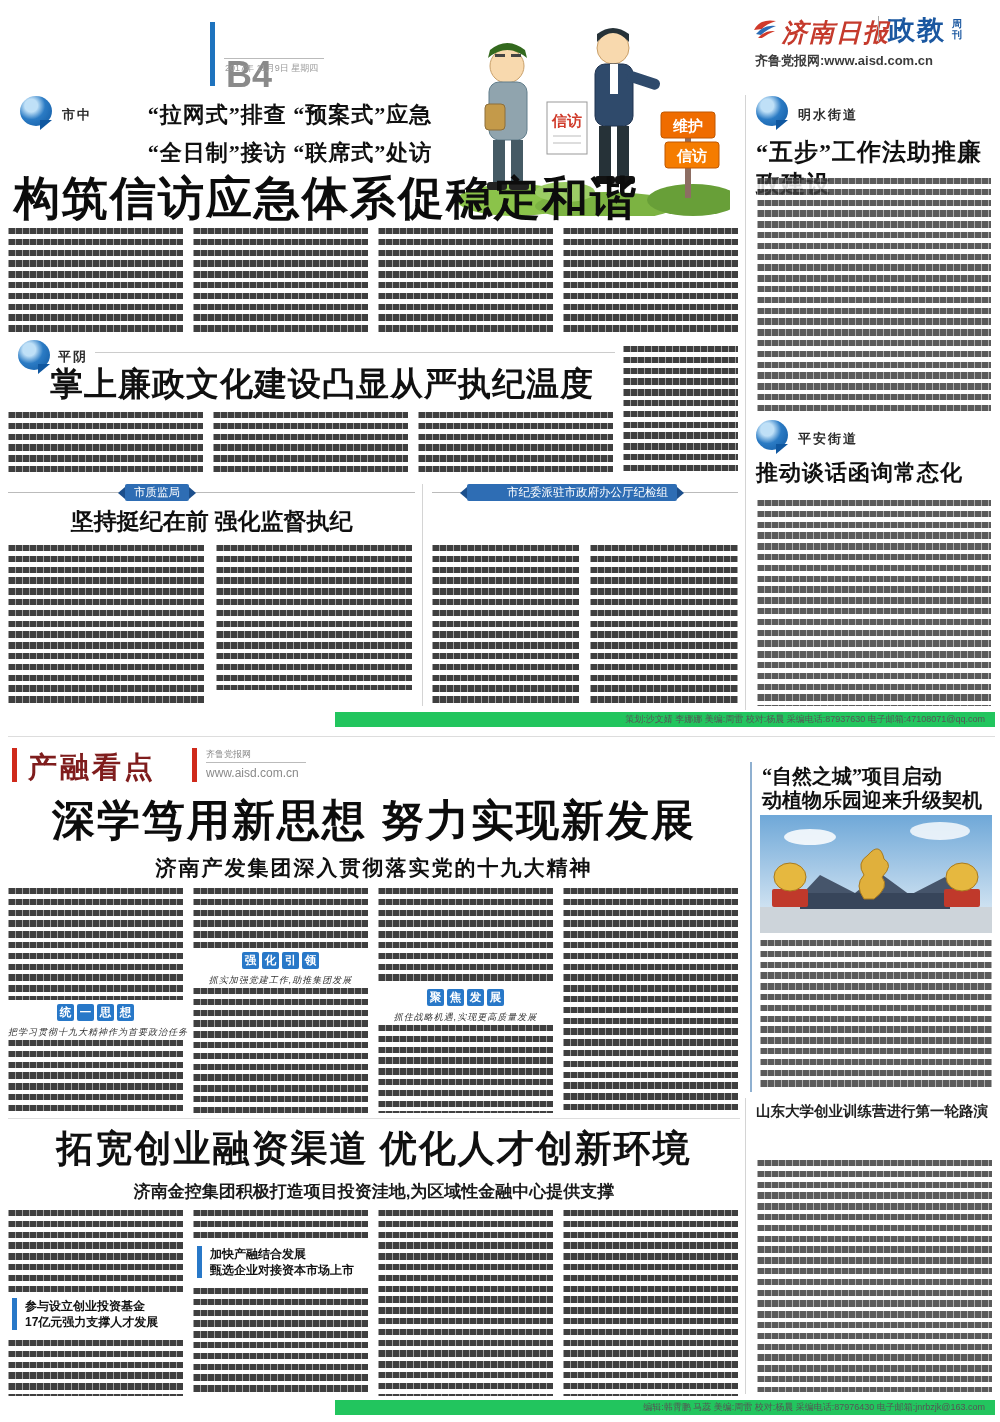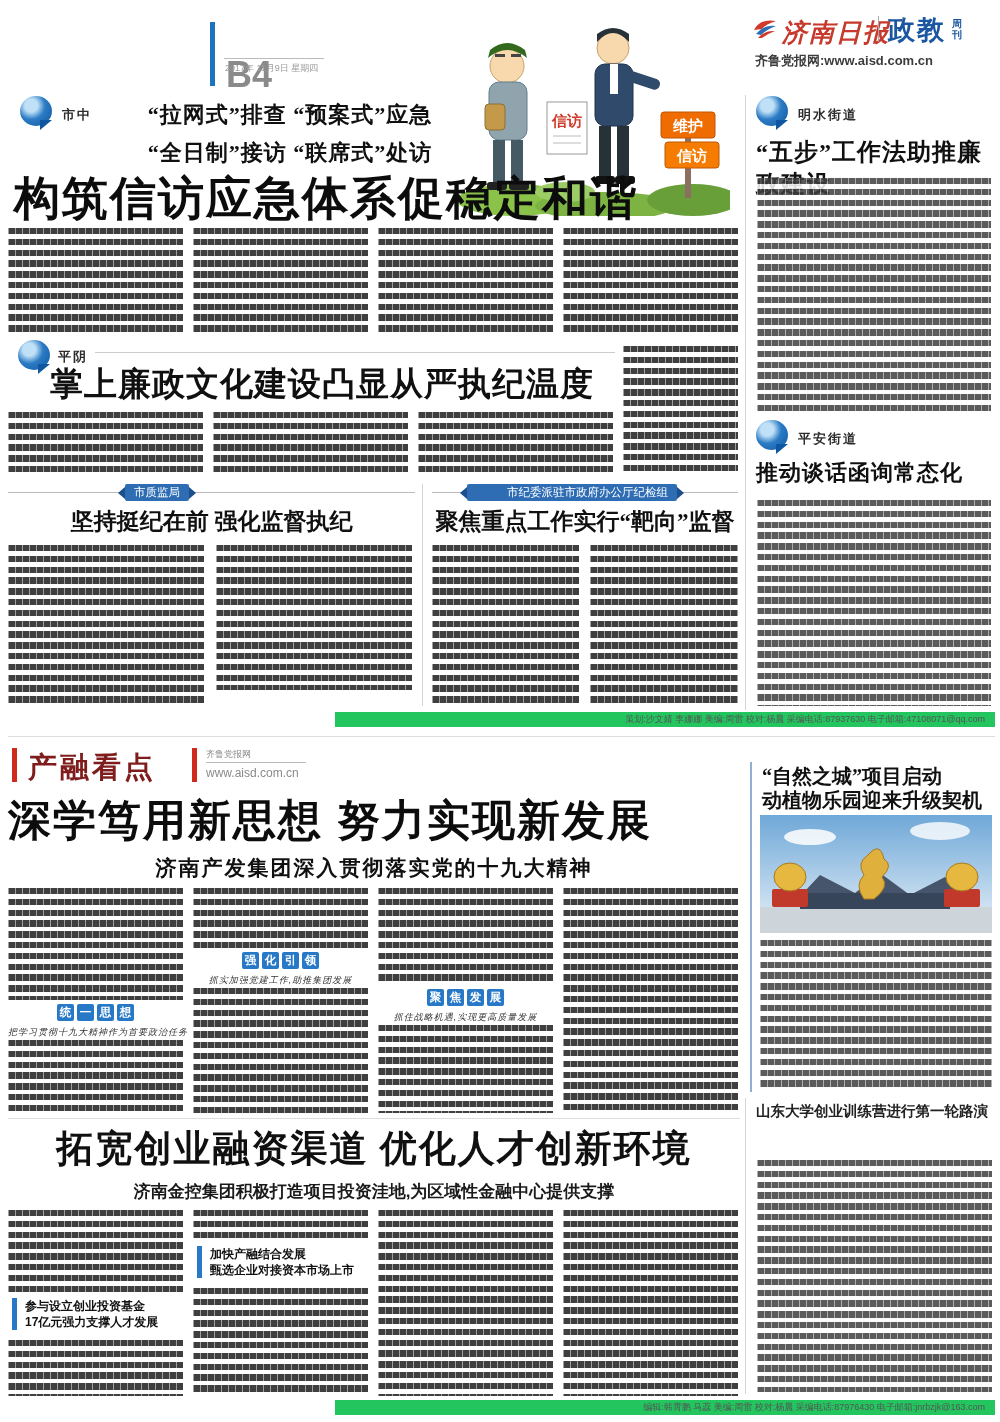--- a/index.html
+++ b/index.html
@@ -150,21 +150,20 @@
   <div class="abs serifhead" style="left:8px;top:506px;width:407px;text-align:center;font-size:23px;">坚持挺纪在前 强化监督执纪</div>
   <div class="greek" style="left:8px;top:545px;width:196px;height:160px;"></div>
   <div class="greek" style="left:216px;top:545px;width:196px;height:145px;"></div>
 
   <div class="vline" style="left:422px;top:484px;height:222px;"></div>
 
   <div class="badge-row" style="left:432px;top:484px;width:306px;">
     <div class="line"></div>
     <div class="badge" style="left:35px;padding-left:40px;">市纪委派驻市政府办公厅纪检组</div>
   </div>
-  <div class="abs serifhead" style="left:432px;top:506px;width:306px;text-align:center;font-size:23px;">聚焦重点工作实行“靶向”监督</div>
   <div class="greek" style="left:432px;top:545px;width:147px;height:160px;"></div>
   <div class="greek" style="left:590px;top:545px;width:148px;height:160px;"></div>
 
   <div class="vline" style="left:745px;top:95px;height:615px;"></div>
 
   <div class="drop" style="left:756px;top:96px;">
     <div class="ball"></div>
       <div class="tail"></div>
   </div>
   <div class="kicker-label" style="left:798px;top:106px;">明水街道</div>
@@ -183,21 +182,21 @@
 
   <div class="hline" style="left:8px;top:736px;width:987px;"></div>
 
   <div class="redbar" style="left:12px;top:748px;height:34px;"></div>
   <div class="abs" style="left:28px;top:748px;font-size:29px;font-weight:900;color:#7f1d1d;letter-spacing:3px;">产融看点</div>
   <div class="redbar" style="left:192px;top:748px;height:34px;"></div>
   <div class="abs" style="left:206px;top:748px;font-size:9px;color:#8a8a8a;">齐鲁党报网</div>
   <div class="hline" style="left:206px;top:762px;width:100px;background:#bbb;"></div>
   <div class="abs" style="left:206px;top:766px;font-size:12px;color:#8a8a8a;">www.aisd.com.cn</div>
 
-  <div class="abs sanshead" style="left:8px;top:792px;width:732px;text-align:left;font-size:43px;letter-spacing:2px;">深学笃用新思想  努力实现新发展</div>
+  <div class="abs sanshead" style="left:8px;top:792px;width:732px;text-align:center;font-size:43px;letter-spacing:2px;">深学笃用新思想  努力实现新发展</div>
   <div class="abs serifhead" style="left:8px;top:854px;width:732px;text-align:center;font-size:21px;letter-spacing:2px;">济南产发集团深入贯彻落实党的十九大精神</div>
 
   <div class="greek" style="left:8px;top:888px;width:175px;height:112px;"></div>
   <div class="charboxes" style="left:8px;top:1004px;width:175px;">
       <span class="charbox">统</span>
       <span class="charbox">一</span>
       <span class="charbox">思</span>
       <span class="charbox">想</span>
     </div>
   <div class="tagline" style="left:8px;top:1026px;width:175px;">把学习贯彻十九大精神作为首要政治任务</div>

